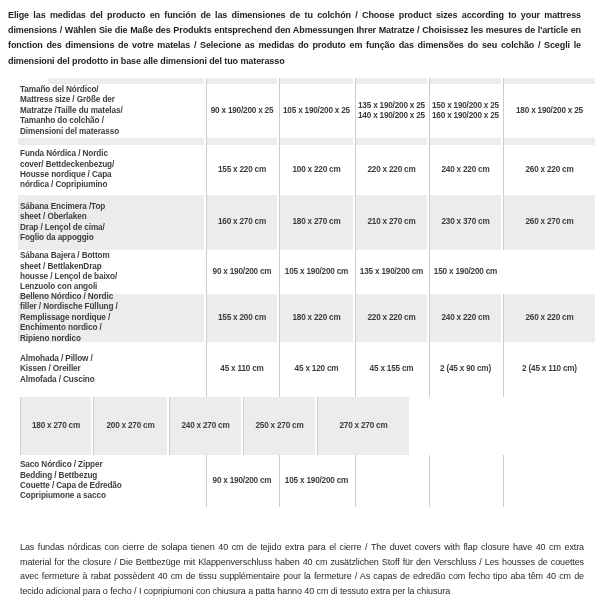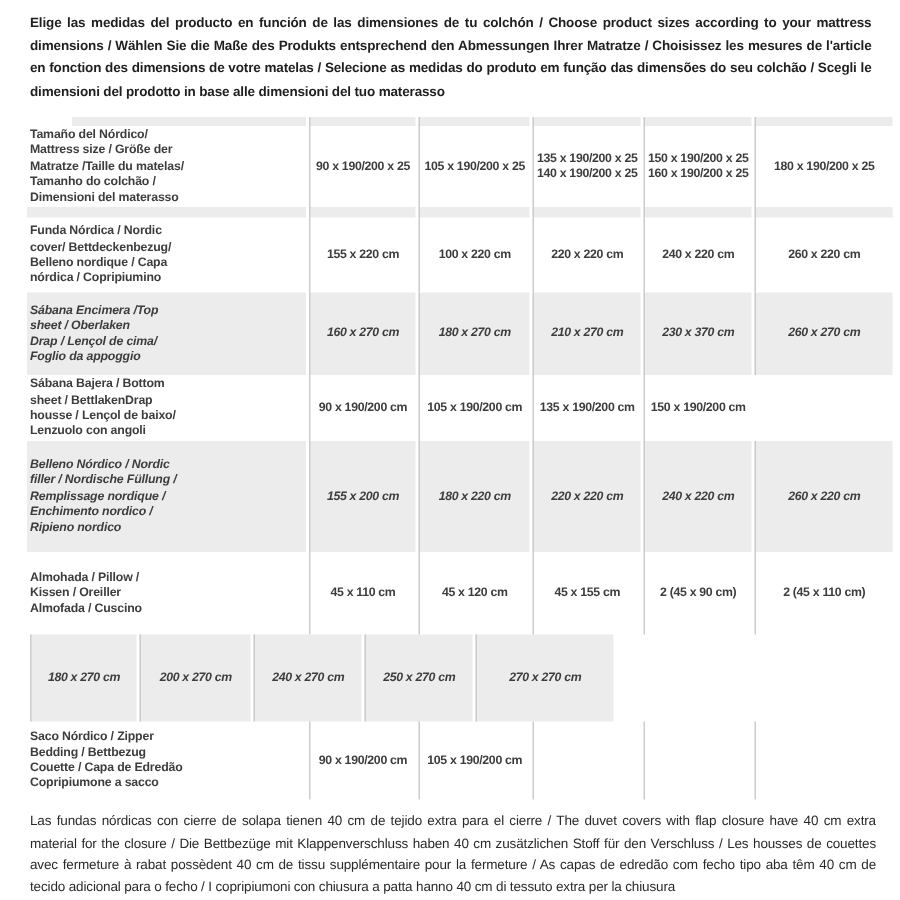--- a/index.html
+++ b/index.html
@@ -7,21 +7,21 @@
     --line:#cccccc;
     --text:#3d3d3d;
     --heading:#1f1f1f;
   }
   html,body{margin:0;padding:0;}
   body{
     width:600px;height:600px;background:#ffffff;position:relative;overflow:hidden;
     font-family:"Liberation Sans", sans-serif;
   }
   .intro{
-    position:absolute;top:8px;left:20px;right:19px;
+    position:absolute;top:8px;left:8px;right:19px;
     font-size:9px;font-weight:bold;line-height:15.2px;
     text-align:justify;color:var(--heading);letter-spacing:-0.1px;
   }
   .footnote{
     position:absolute;top:540px;left:20px;right:16px;
     font-size:9px;font-weight:normal;line-height:14.5px;
     text-align:justify;color:#2a2a2a;letter-spacing:-0.1px;
   }
   .sizetable{position:absolute;top:78px;left:0;width:600px;}
   .trow{display:flex;margin-left:18px;width:582px;}
@@ -29,38 +29,38 @@
   .cell{box-sizing:border-box;flex:0 0 auto;}
   .cell.c1{width:186px;display:flex;align-items:center;}
   .trow.spacer-top .cell.c1{width:156px;}
   .cell.v{display:flex;align-items:center;justify-content:center;text-align:center;
     border-left:1px solid var(--line);margin-left:2px;}
   .cell.c2{width:71px;}
   .cell.c3{width:74px;}
   .cell.c4{width:72px;}
   .cell.c5{width:72px;align-items:center;}
   .cell.c6{width:92px;}
-  .gray .cell{background:var(--stripe);font-style:italic;}
+  .gray .cell{background:var(--stripe);}
   .label-text{
     font-size:8.2px;font-weight:bold;color:var(--text);
     line-height:10.4px;letter-spacing:-0.1px;
     white-space:pre-line;padding-left:2px;
   }
   .val-text{
     font-size:8.2px;font-weight:bold;color:var(--text);
     line-height:10.4px;letter-spacing:-0.2px;
     white-space:pre;text-align:center;
   }
   .h-r1{height:54px;}
   .h-sp1{height:6px;}
   .h-sp2{height:7px;}
   .h-r2{height:50px;}
   .h-r3{height:55px;}
   .h-r4{height:44px;}
-  .h-r5{height:74px;}
+  .h-r5{height:48px;}
   .h-r6{height:55px;}
   .h-r7{height:58px;}
   .h-r8{height:52px;}
 </style>
 </head>
 <body>
 
 <div class="intro">Elige las medidas del producto en función de las dimensiones de tu colchón / Choose product sizes according to your mattress dimensions / Wählen Sie die Maße des Produkts entsprechend den Abmessungen Ihrer Matratze / Choisissez les mesures de l'article en fonction des dimensions de votre matelas / Selecione as medidas do produto em função das dimensões do seu colchão / Scegli le dimensioni del prodotto in base alle dimensioni del tuo materasso</div>
 
 <div class="sizetable">
@@ -107,21 +107,21 @@
     <div class="cell v c3"></div>
     <div class="cell v c4"></div>
     <div class="cell v c5"></div>
     <div class="cell v c6"></div>
   </div>
 
   <div class="trow h-r2">
     <div class="cell c1">
         <span class="label-text">Funda Nórdica /  Nordic
 cover/ Bettdeckenbezug/
-Belleno nordique  / Capa
+Housse nordique  / Capa
 nórdica / Copripiumino</span>
       </div>
     <div class="cell v c2">
         <span class="val-text">155 x 220 cm</span>
       </div>
     <div class="cell v c3">
         <span class="val-text">100 x 220 cm</span>
       </div>
     <div class="cell v c4">
         <span class="val-text">220 x 220 cm</span>

